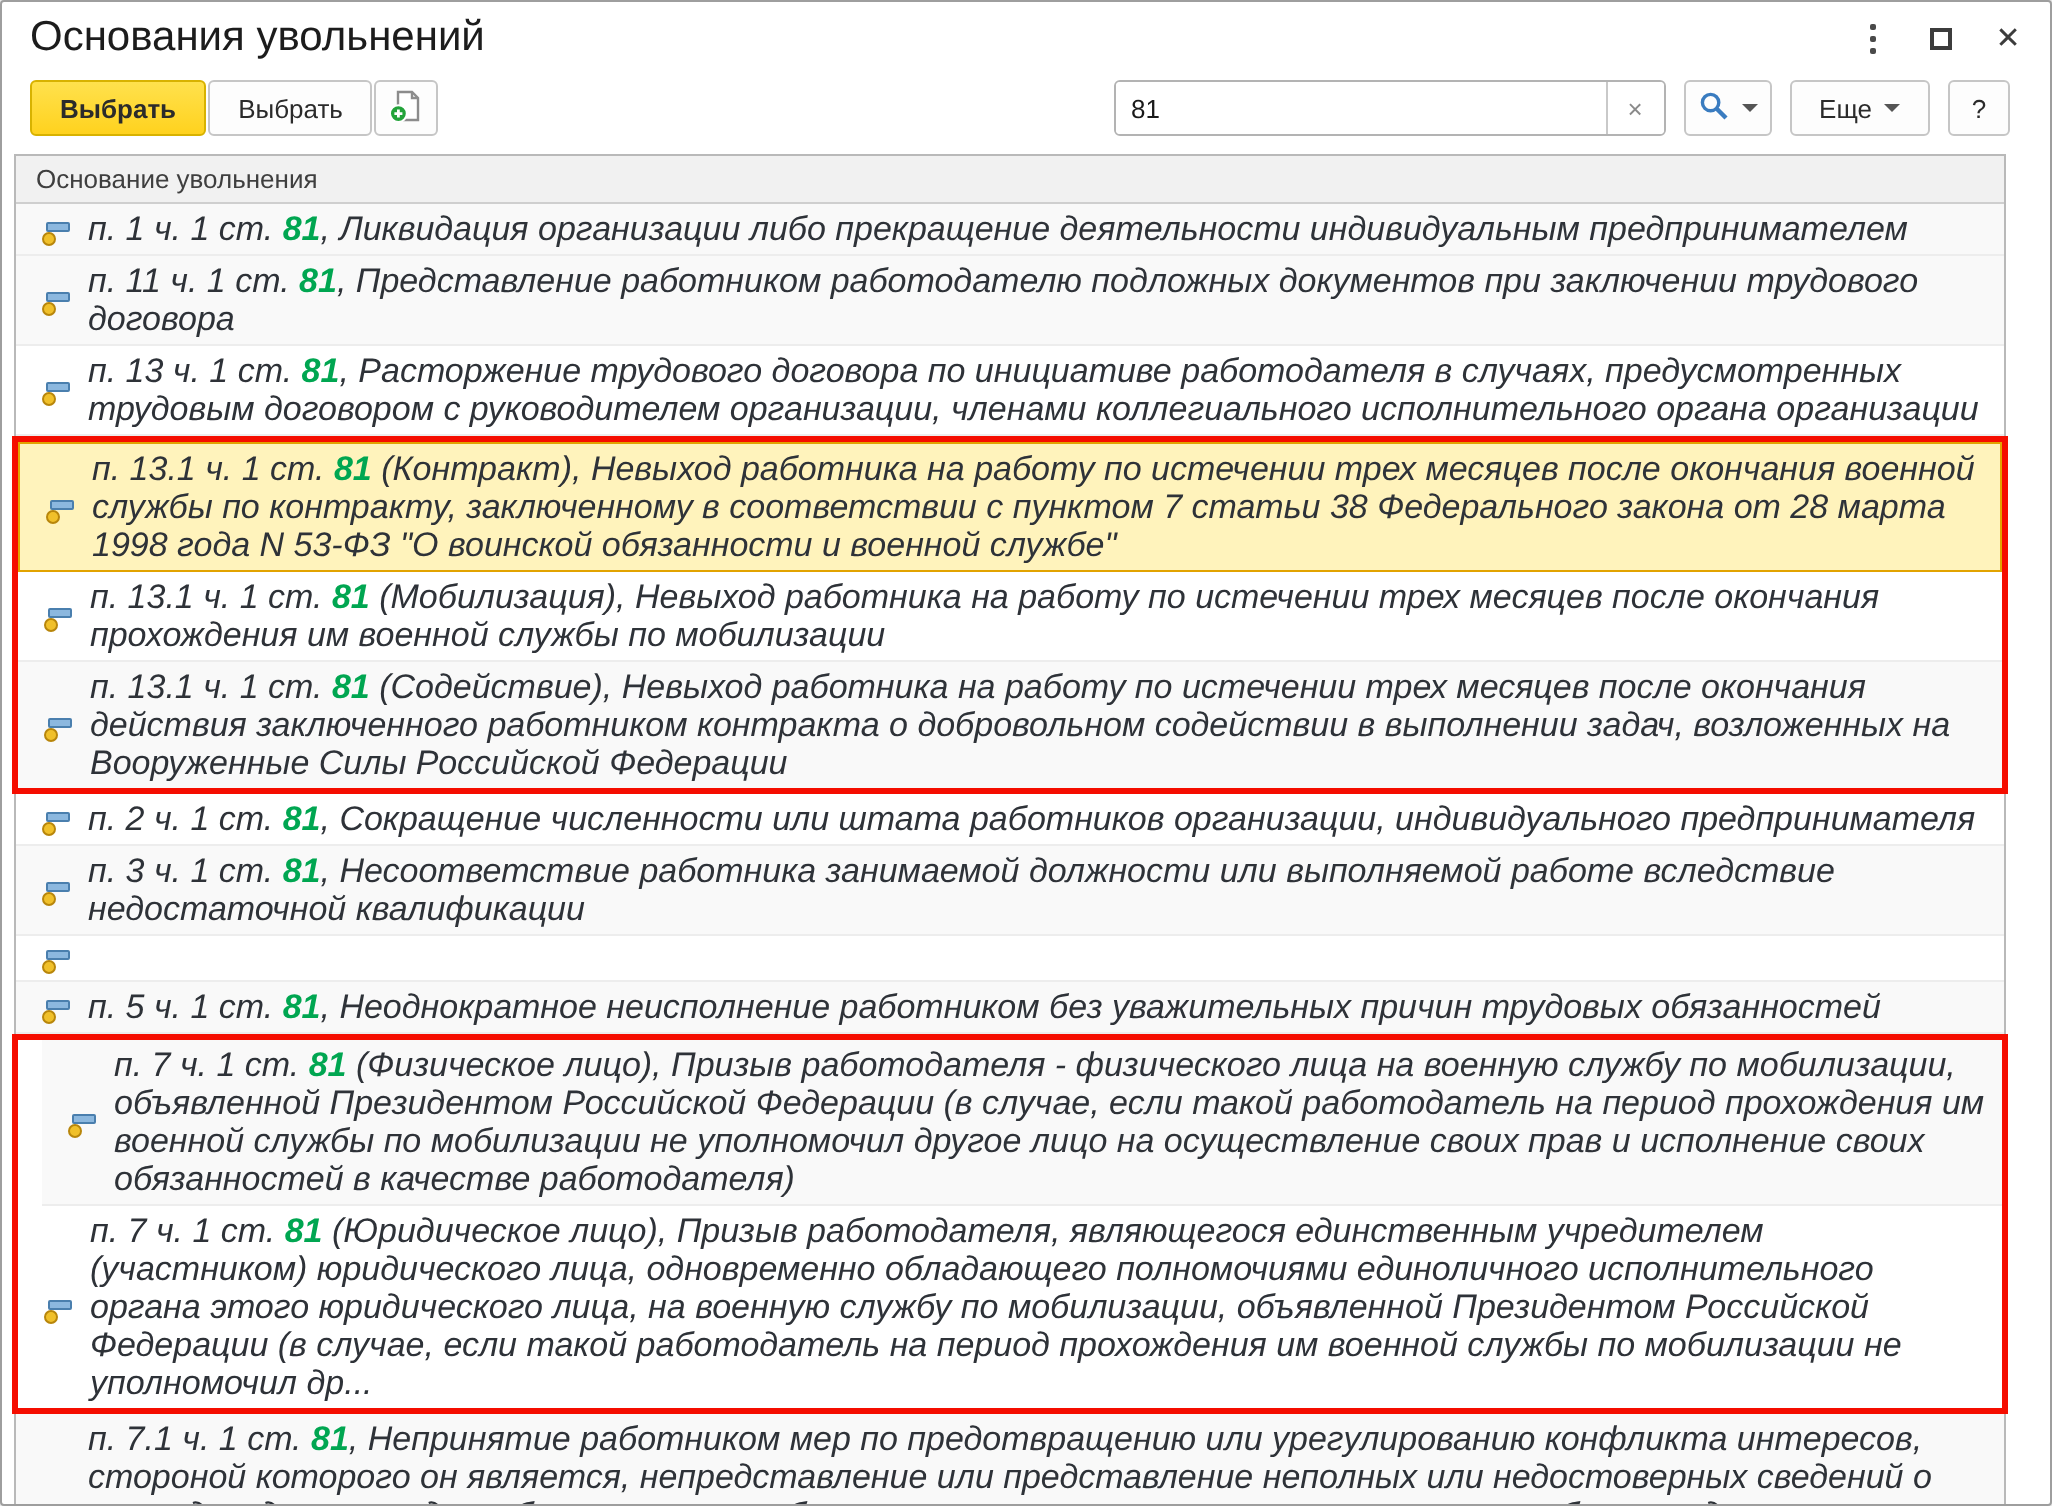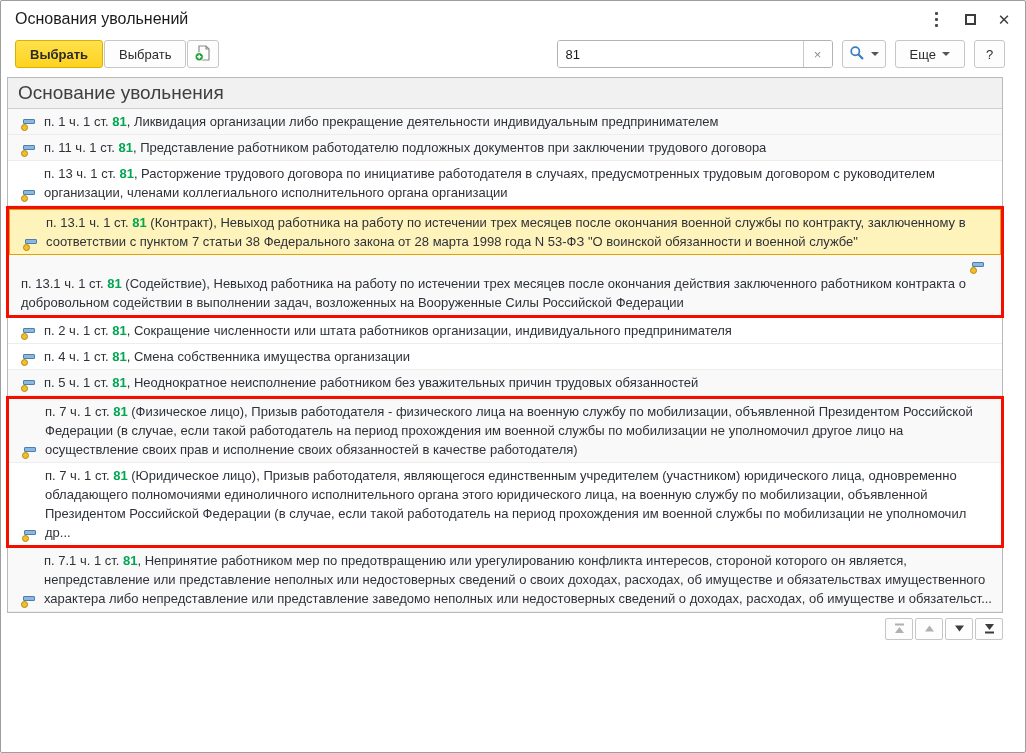--- a/index.html
+++ b/index.html
@@ -4,21 +4,21 @@
 <style>
   * { box-sizing: border-box; margin: 0; padding: 0; }
   html,body { width:1026px; height:753px; overflow:hidden; }
   body { font-family: "Liberation Sans", "DejaVu Sans", sans-serif; background:#e9e9e9; }
 
   .window { width:1026px; height:753px; background:#fff; border:1px solid #9e9e9e; border-radius:2px;
             display:flex; flex-direction:column; overflow:hidden; }
 
   
   .titlebar { height:34px; display:flex; align-items:center; padding:2px 6px 0 14px; flex:none; }
-  .title { font-size:16px; color:#1c1c1c; }
+  .title { font-size:21px; color:#1c1c1c; }
   .win-controls { margin-left:auto; display:flex; align-items:center; gap:4px; }
   .win-btn { width:30px; height:26px; display:flex; align-items:center; justify-content:center; cursor:pointer; }
   .kebab { display:flex; flex-direction:column; gap:3px; }
   .kebab i { width:3px; height:3px; background:#4a4a4a; border-radius:1px; }
   .maxbox { width:11px; height:11px; border:2px solid #3c3c3c; }
   .close-glyph { font-size:15px; color:#3c3c3c; line-height:1; }
 
   
   .toolbar { display:flex; align-items:center; gap:1px; padding:5px 20px 9px 14px; flex:none; }
   .btn { font-size:13px; color:#2b2b2b; background:#fdfdfd; border:1px solid #c6c6c6; border-radius:3px;
@@ -30,23 +30,23 @@
   .right-cluster { margin-left:auto; display:flex; align-items:center; gap:9px; }
   .search-wrap { display:flex; align-items:stretch; border:1px solid #b3b3b3; border-radius:3px;
                  height:28px; width:276px; background:#fff; overflow:hidden; }
   .search-wrap input { border:none; outline:none; flex:1; font-size:13px; padding:0 8px;
                        font-family:"Liberation Sans","DejaVu Sans",sans-serif; color:#1a1a1a; }
   .search-clear { width:29px; border-left:1px solid #c9c9c9; display:flex; align-items:center; justify-content:center;
                   color:#8a8a8a; font-size:13px; cursor:pointer; background:#fff; }
 
   
   .tablewrap { margin:0 22px 0 6px; border:1px solid #b9b9b9; flex:none; }
-  .thead { background:#f1f1f1; border-bottom:1px solid #cfcfcf; padding:4px 10px; font-size:19px; color:#3f3f3f; }
-  .row { display:flex; align-items:flex-end; padding:3px 8px 3px 12px; border-bottom:1px solid #ededed;
-         font-size:13px; line-height:19px; color:#2e3238; cursor:default; }
+  .thead { background:#f1f1f1; border-bottom:1px solid #cfcfcf; padding:4px 10px; font-size:13px; color:#3f3f3f; }
+  .row { display:flex; align-items:center; padding:3px 8px 3px 12px; border-bottom:1px solid #ededed;
+         font-size:17px; line-height:19px; color:#2e3238; cursor:default;font-style:italic; }
   .rowtext { flex:1; }
   .match { font-weight:bold; }
   .li-icon { position:relative; width:16px; height:12px; flex:none; margin:4px 8px 0 0; }
   .li-icon .bar { position:absolute; top:0; left:3px; width:12px; height:5px; background:#8cb8df;
                   border:1px solid #4a7fae; border-radius:1px; }
   .li-icon .ball { position:absolute; bottom:0; left:1px; width:7px; height:7px; background:#f0c02a;
                    border:1px solid #b8860b; border-radius:50%; }
   .row.selected { border:1px solid #e2a300; border-bottom:1px solid #e2a300 !important; }
   .red-box { border:3px solid #f50d00; margin:0 -2px; }
   .red-box .row:last-child { border-bottom:none; }
@@ -147,51 +147,64 @@
           <div class="rowtext">п. 13 ч. 1 ст. <span class="match" style="color: rgb(0, 166, 81);">81</span>, Расторжение трудового договора по инициативе работодателя в случаях, предусмотренных трудовым договором с руководителем организации, членами коллегиального исполнительного органа организации</div>
         </div>
         <div class="red-box" style="border-color: rgb(245, 13, 0);">
           <div class="row selected" style="background: rgb(255, 243, 188);">
             <span class="li-icon">
               <span class="bar"></span>
               <span class="ball"></span>
             </span>
             <div class="rowtext">п. 13.1 ч. 1 ст. <span class="match" style="color: rgb(0, 166, 81);">81</span> (Контракт), Невыход работника на работу по истечении трех месяцев после окончания военной службы по контракту, заключенному в соответствии с пунктом 7 статьи 38 Федерального закона от 28 марта 1998 года N 53-ФЗ "О воинской обязанности и военной службе"</div>
           </div>
-          <div class="row" style="background: rgb(249, 249, 249); flex-direction: column;">
+          <div class="row" style="background: rgb(255, 255, 255);">
+            <span class="li-icon">
+              <span class="bar"></span>
+              <span class="ball"></span>
+            </span>
+            <div class="rowtext">п. 13.1 ч. 1 ст. <span class="match" style="color: rgb(0, 166, 81);">81</span> (Мобилизация), Невыход работника на работу по истечении трех месяцев после окончания прохождения им военной службы по мобилизации</div>
+          </div>
+          <div class="row" style="background: rgb(249, 249, 249);">
             <span class="li-icon">
               <span class="bar"></span>
               <span class="ball"></span>
             </span>
             <div class="rowtext">п. 13.1 ч. 1 ст. <span class="match" style="color: rgb(0, 166, 81);">81</span> (Содействие), Невыход работника на работу по истечении трех месяцев после окончания действия заключенного работником контракта о добровольном содействии в выполнении задач, возложенных на Вооруженные Силы Российской Федерации</div>
           </div>
         </div>
         <div class="row" style="background: rgb(255, 255, 255);">
           <span class="li-icon">
             <span class="bar"></span>
             <span class="ball"></span>
           </span>
           <div class="rowtext">п. 2 ч. 1 ст. <span class="match" style="color: rgb(0, 166, 81);">81</span>, Сокращение численности или штата работников организации, индивидуального предпринимателя</div>
         </div>
+        <div class="row" style="background: rgb(249, 249, 249);">
+          <span class="li-icon">
+            <span class="bar"></span>
+            <span class="ball"></span>
+          </span>
+          <div class="rowtext">п. 3 ч. 1 ст. <span class="match" style="color: rgb(0, 166, 81);">81</span>, Несоответствие работника занимаемой должности или выполняемой работе вследствие недостаточной квалификации</div>
+        </div>
         <div class="row" style="background: rgb(255, 255, 255);">
           <span class="li-icon">
             <span class="bar"></span>
             <span class="ball"></span>
           </span>
-          <div class="rowtext">п. 4 ч. 1 ст. <span class="match" style="color: rgb(0, 166, 81);">81</span>, Смена собственника имущества организации</div>
         </div>
         <div class="row" style="background: rgb(249, 249, 249);">
           <span class="li-icon">
             <span class="bar"></span>
             <span class="ball"></span>
           </span>
           <div class="rowtext">п. 5 ч. 1 ст. <span class="match" style="color: rgb(0, 166, 81);">81</span>, Неоднократное неисполнение работником без уважительных причин трудовых обязанностей</div>
         </div>
         <div class="red-box" style="border-color: rgb(245, 13, 0);">
-          <div class="row" style="background: rgb(249, 249, 249);">
+          <div class="row" style="background: rgb(249, 249, 249); margin-left: 12px;">
             <span class="li-icon">
               <span class="bar"></span>
               <span class="ball"></span>
             </span>
             <div class="rowtext">п. 7 ч. 1 ст. <span class="match" style="color: rgb(0, 166, 81);">81</span> (Физическое лицо), Призыв работодателя - физического лица на военную службу по мобилизации, объявленной Президентом Российской Федерации (в случае, если такой работодатель на период прохождения им военной службы по мобилизации не уполномочил другое лицо на осуществление своих прав и исполнение своих обязанностей в качестве работодателя)</div>
           </div>
           <div class="row" style="background: rgb(255, 255, 255);">
             <span class="li-icon">
               <span class="bar"></span>
               <span class="ball"></span>

